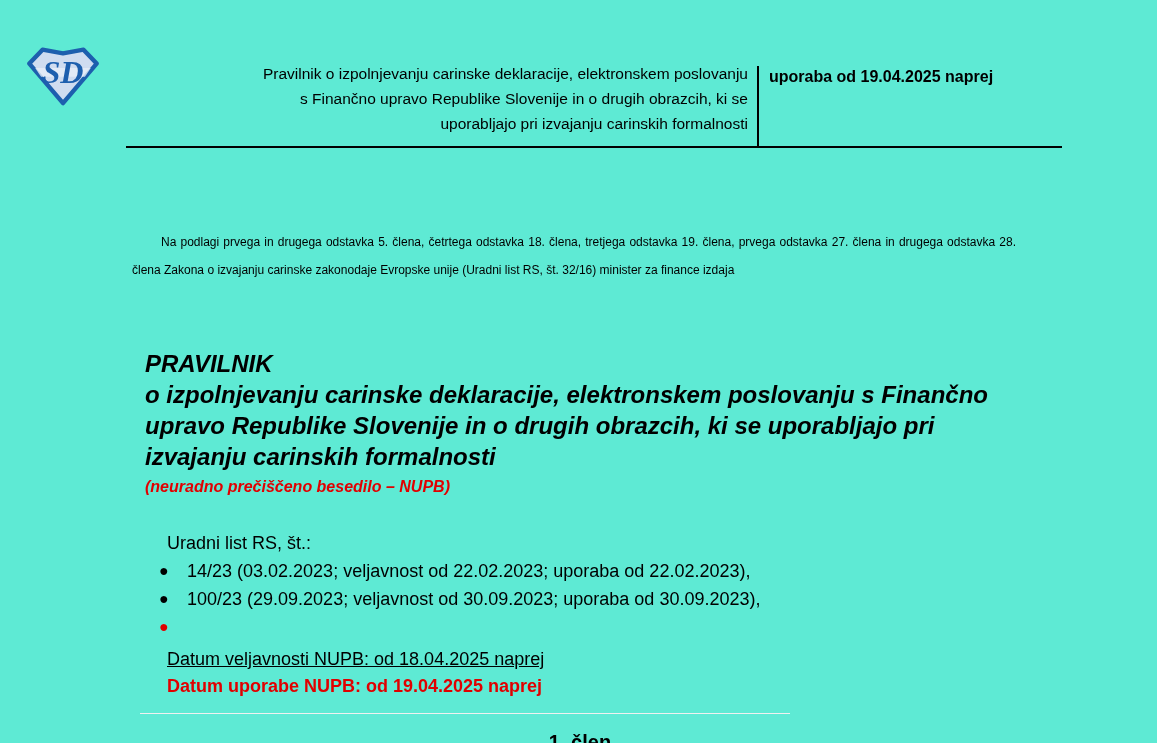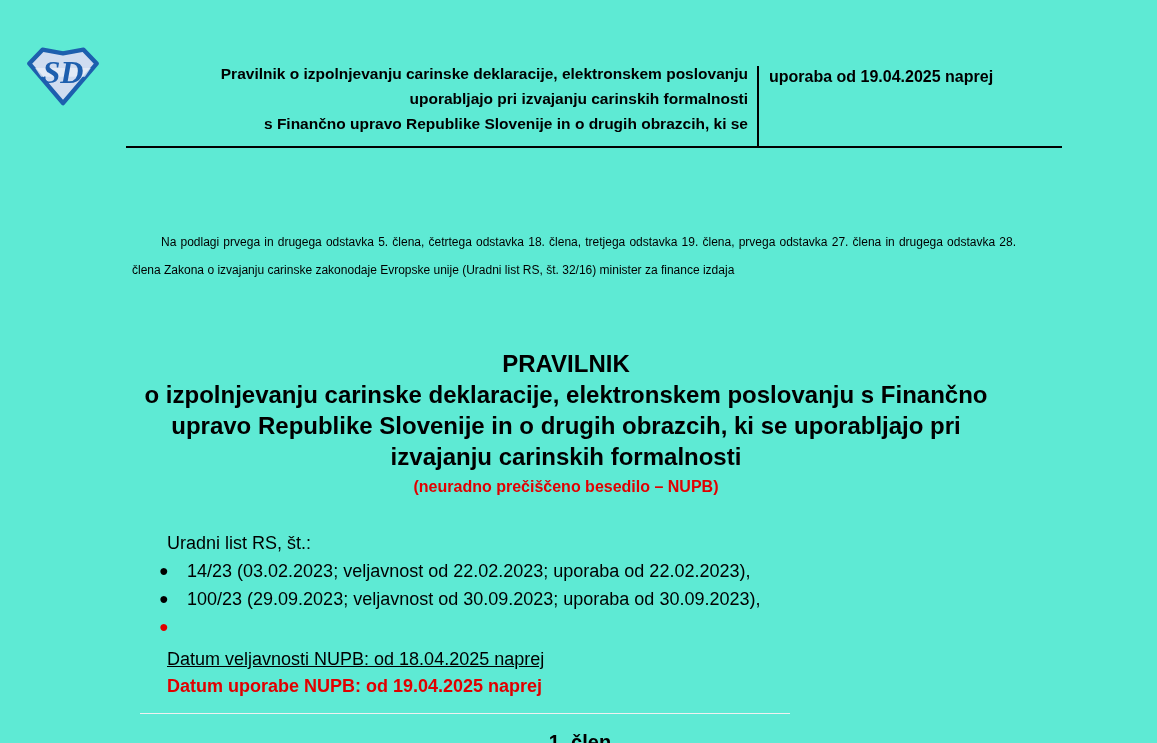--- a/index.html
+++ b/index.html
@@ -19,21 +19,21 @@
   .logo {
     position: absolute;
     left: 26px; top: 46px;
     width: 74px; height: 60px;
   }
   .header-title {
     position: absolute;
     left: 140px; top: 61px;
     width: 608px;
     text-align: right;
-    font-weight: bold;
+    font-weight: normal;
     font-size: 15.5px;
     line-height: 25px;
   }
   .header-vrule {
     position: absolute;
     left: 757px; top: 66px;
     width: 2px; height: 81px;
     background: #000000;
   }
   .header-note {
@@ -56,24 +56,24 @@
     position: absolute;
     left: 132px; top: 216px;
     width: 884px;
     font-size: 12px;
     line-height: 28px;
     text-align: justify;
     text-indent: 29px;
   }
   .title-block {
     position: absolute;
-    left: 124px; top: 348px;
+    left: 145px; top: 348px;
     width: 884px;
-    text-align: center;
     font-weight: bold;
+    font-style: italic;
   }
   .doc-title, .doc-subtitle {
     font-size: 24px;
     line-height: 31px;
   }
   .doc-note {
     font-size: 16px;
     line-height: 30px;
     color: var(--red);
   }
@@ -136,22 +136,22 @@
 <div class="page">
 
   <svg class="logo" viewBox="0 0 100 82" aria-hidden="true">
     <polygon points="4,24 22,5 50,10 78,5 96,24 50,78" fill="#cfdcf0" stroke="#1d5fae" stroke-width="6" stroke-linejoin="round"></polygon>
     <polygon points="12,30 88,30 80,42 20,42" fill="#e6eef8" opacity="0.8"></polygon>
     <text x="50" y="50" text-anchor="middle" font-size="44" font-weight="bold" font-style="italic" font-family="Liberation Serif, serif" fill="#1d5fae">SD</text>
   </svg>
 
   <div class="header-title">
     <div>Pravilnik o izpolnjevanju carinske deklaracije, elektronskem poslovanju</div>
+    <div>s Finančno upravo Republike Slovenije in o drugih obrazcih, ki se</div>
     <div>uporabljajo pri izvajanju carinskih formalnosti</div>
-    <div>s Finančno upravo Republike Slovenije in o drugih obrazcih, ki se</div>
   </div>
 
   <div class="header-vrule"></div>
   <div class="header-note">uporaba od 19.04.2025 naprej</div>
 
   <div class="header-hrule"></div>
 
   <p class="intro">Na podlagi prvega in drugega odstavka 5. člena, četrtega odstavka 18. člena, tretjega odstavka 19. člena, prvega odstavka 27. člena in drugega odstavka 28. člena Zakona o izvajanju carinske zakonodaje Evropske unije (Uradni list RS, št. 32/16) minister za finance izdaja</p>
 
   <div class="title-block">

